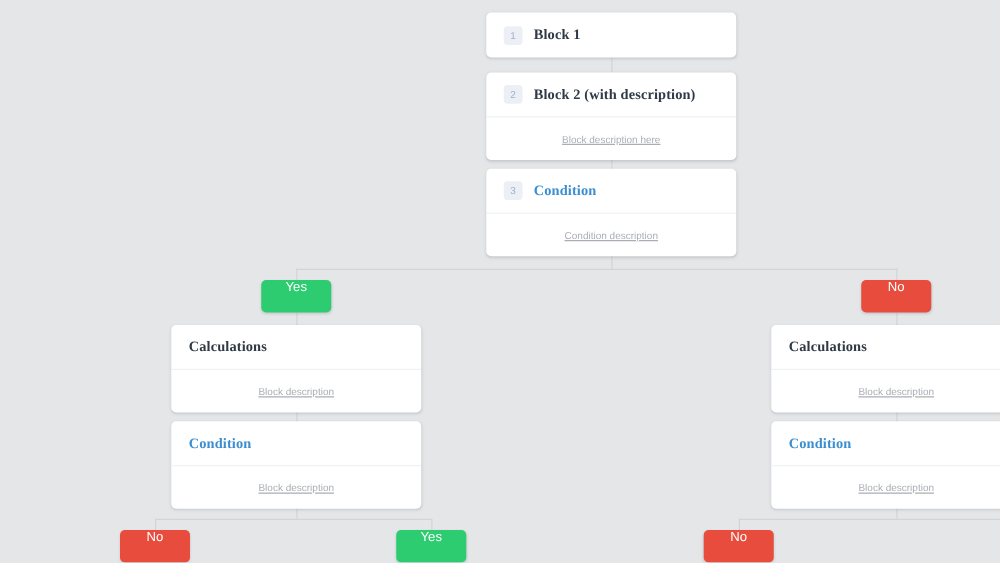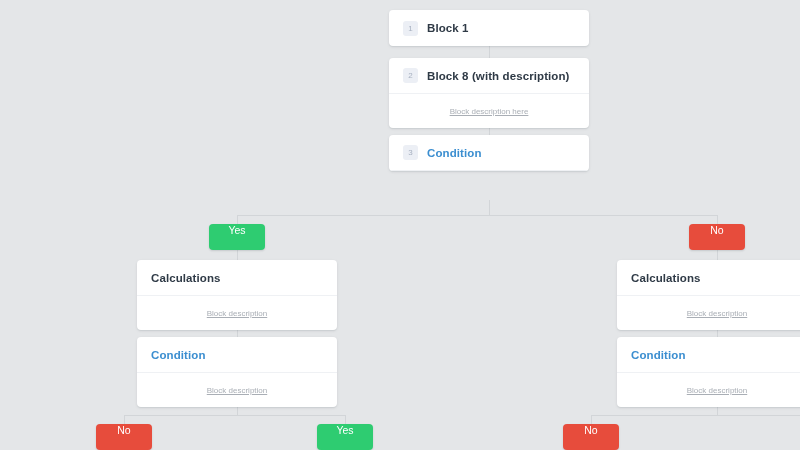--- a/index.html
+++ b/index.html
@@ -60,20 +60,21 @@
     margin-right: 9px;
     flex: 0 0 auto;
     font-family: "Liberation Sans", sans-serif;
   }
   .card-title {
     font-size: 11.5px;
     font-weight: bold;
     color: #2f3a46;
     letter-spacing: 0.1px;
     white-space: nowrap;
+    font-family: Liberation Serif, serif;
   }
   .card-title.cond {
     color: #3b8ed0;
   }
   .card-desc {
     height: 34px;
     display: flex;
     align-items: center;
     justify-content: center;
     font-size: 8px;
@@ -128,30 +129,31 @@
   <div class="card" style="left:389px; top:10px; width:200px;">
     <div class="card-head">
       <span class="badge">1</span>
       <span class="card-title">Block 1</span>
     </div>
   </div>
 
   <div class="card has-desc" style="left:389px; top:58px; width:200px;">
     <div class="card-head">
       <span class="badge">2</span>
-      <span class="card-title">Block 8 (with description)</span>
+      <span class="card-title">Block 2 (with description)</span>
     </div>
     <div class="card-desc">Block description here</div>
   </div>
 
   <div class="card has-desc" style="left:389px; top:135px; width:200px;">
     <div class="card-head">
       <span class="badge">3</span>
       <span class="card-title cond">Condition</span>
     </div>
+    <div class="card-desc">Condition description</div>
   </div>
 
   <div class="pill pill-yes" style="left:209px; top:224px; width:56px;">
     <span>Yes</span>
   </div>
   <div class="pill pill-no" style="left:689px; top:224px; width:56px;">
     <span>No</span>
   </div>
 
   <div class="card has-desc" style="left:137px; top:260px; width:200px;">

